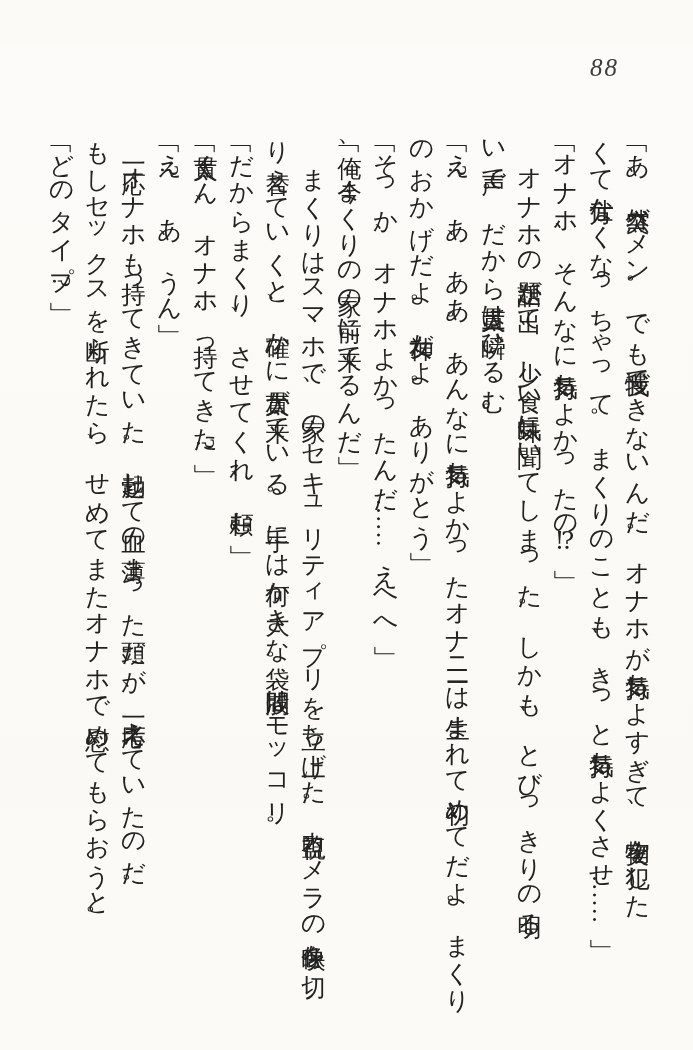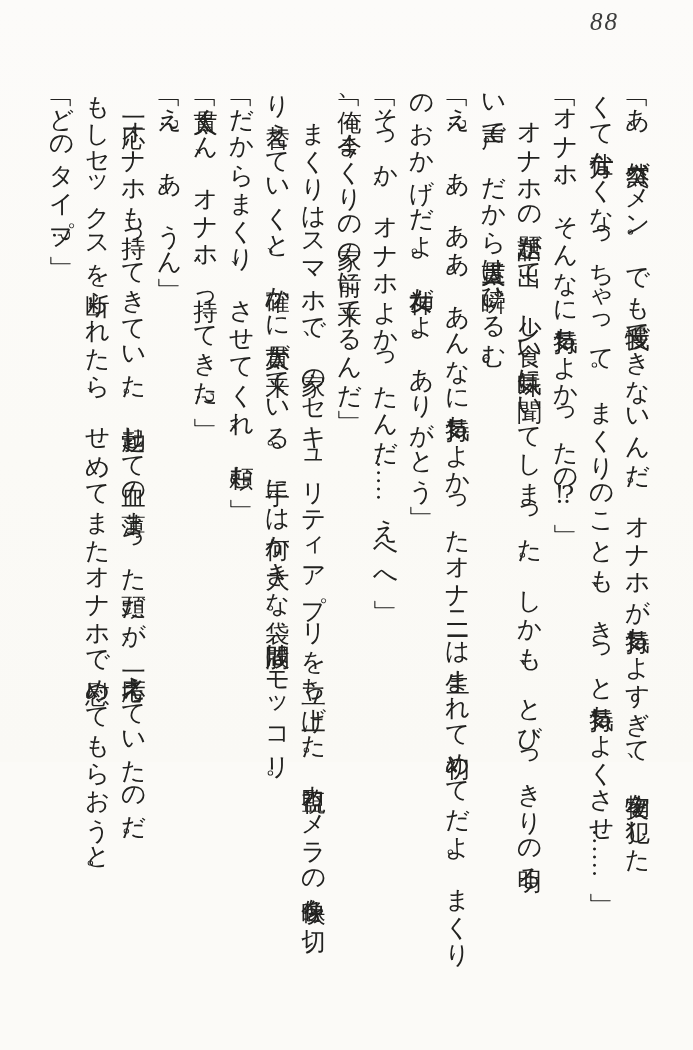--- a/index.html
+++ b/index.html
@@ -6,20 +6,21 @@
   html, body {
     width: 693px; height: 1050px;
     background: #fbfaf7;
     overflow: hidden;
     font-family: "Liberation Serif", "DejaVu Serif", serif;
   }
   .book-page {
     position: relative;
     width: 693px; height: 762px;
     background: linear-gradient(180deg, #fcfbf9 0%, #fbfaf6 60%, #faf9f5 100%);
+    margin-top: 46px;
   }
   .page-number {
     position: absolute;
     top: 8px; left: 590px;
     font-size: 25px;
     font-style: italic;
     color: #3c3c3c;
     letter-spacing: 2px;
   }
   .page-text {

